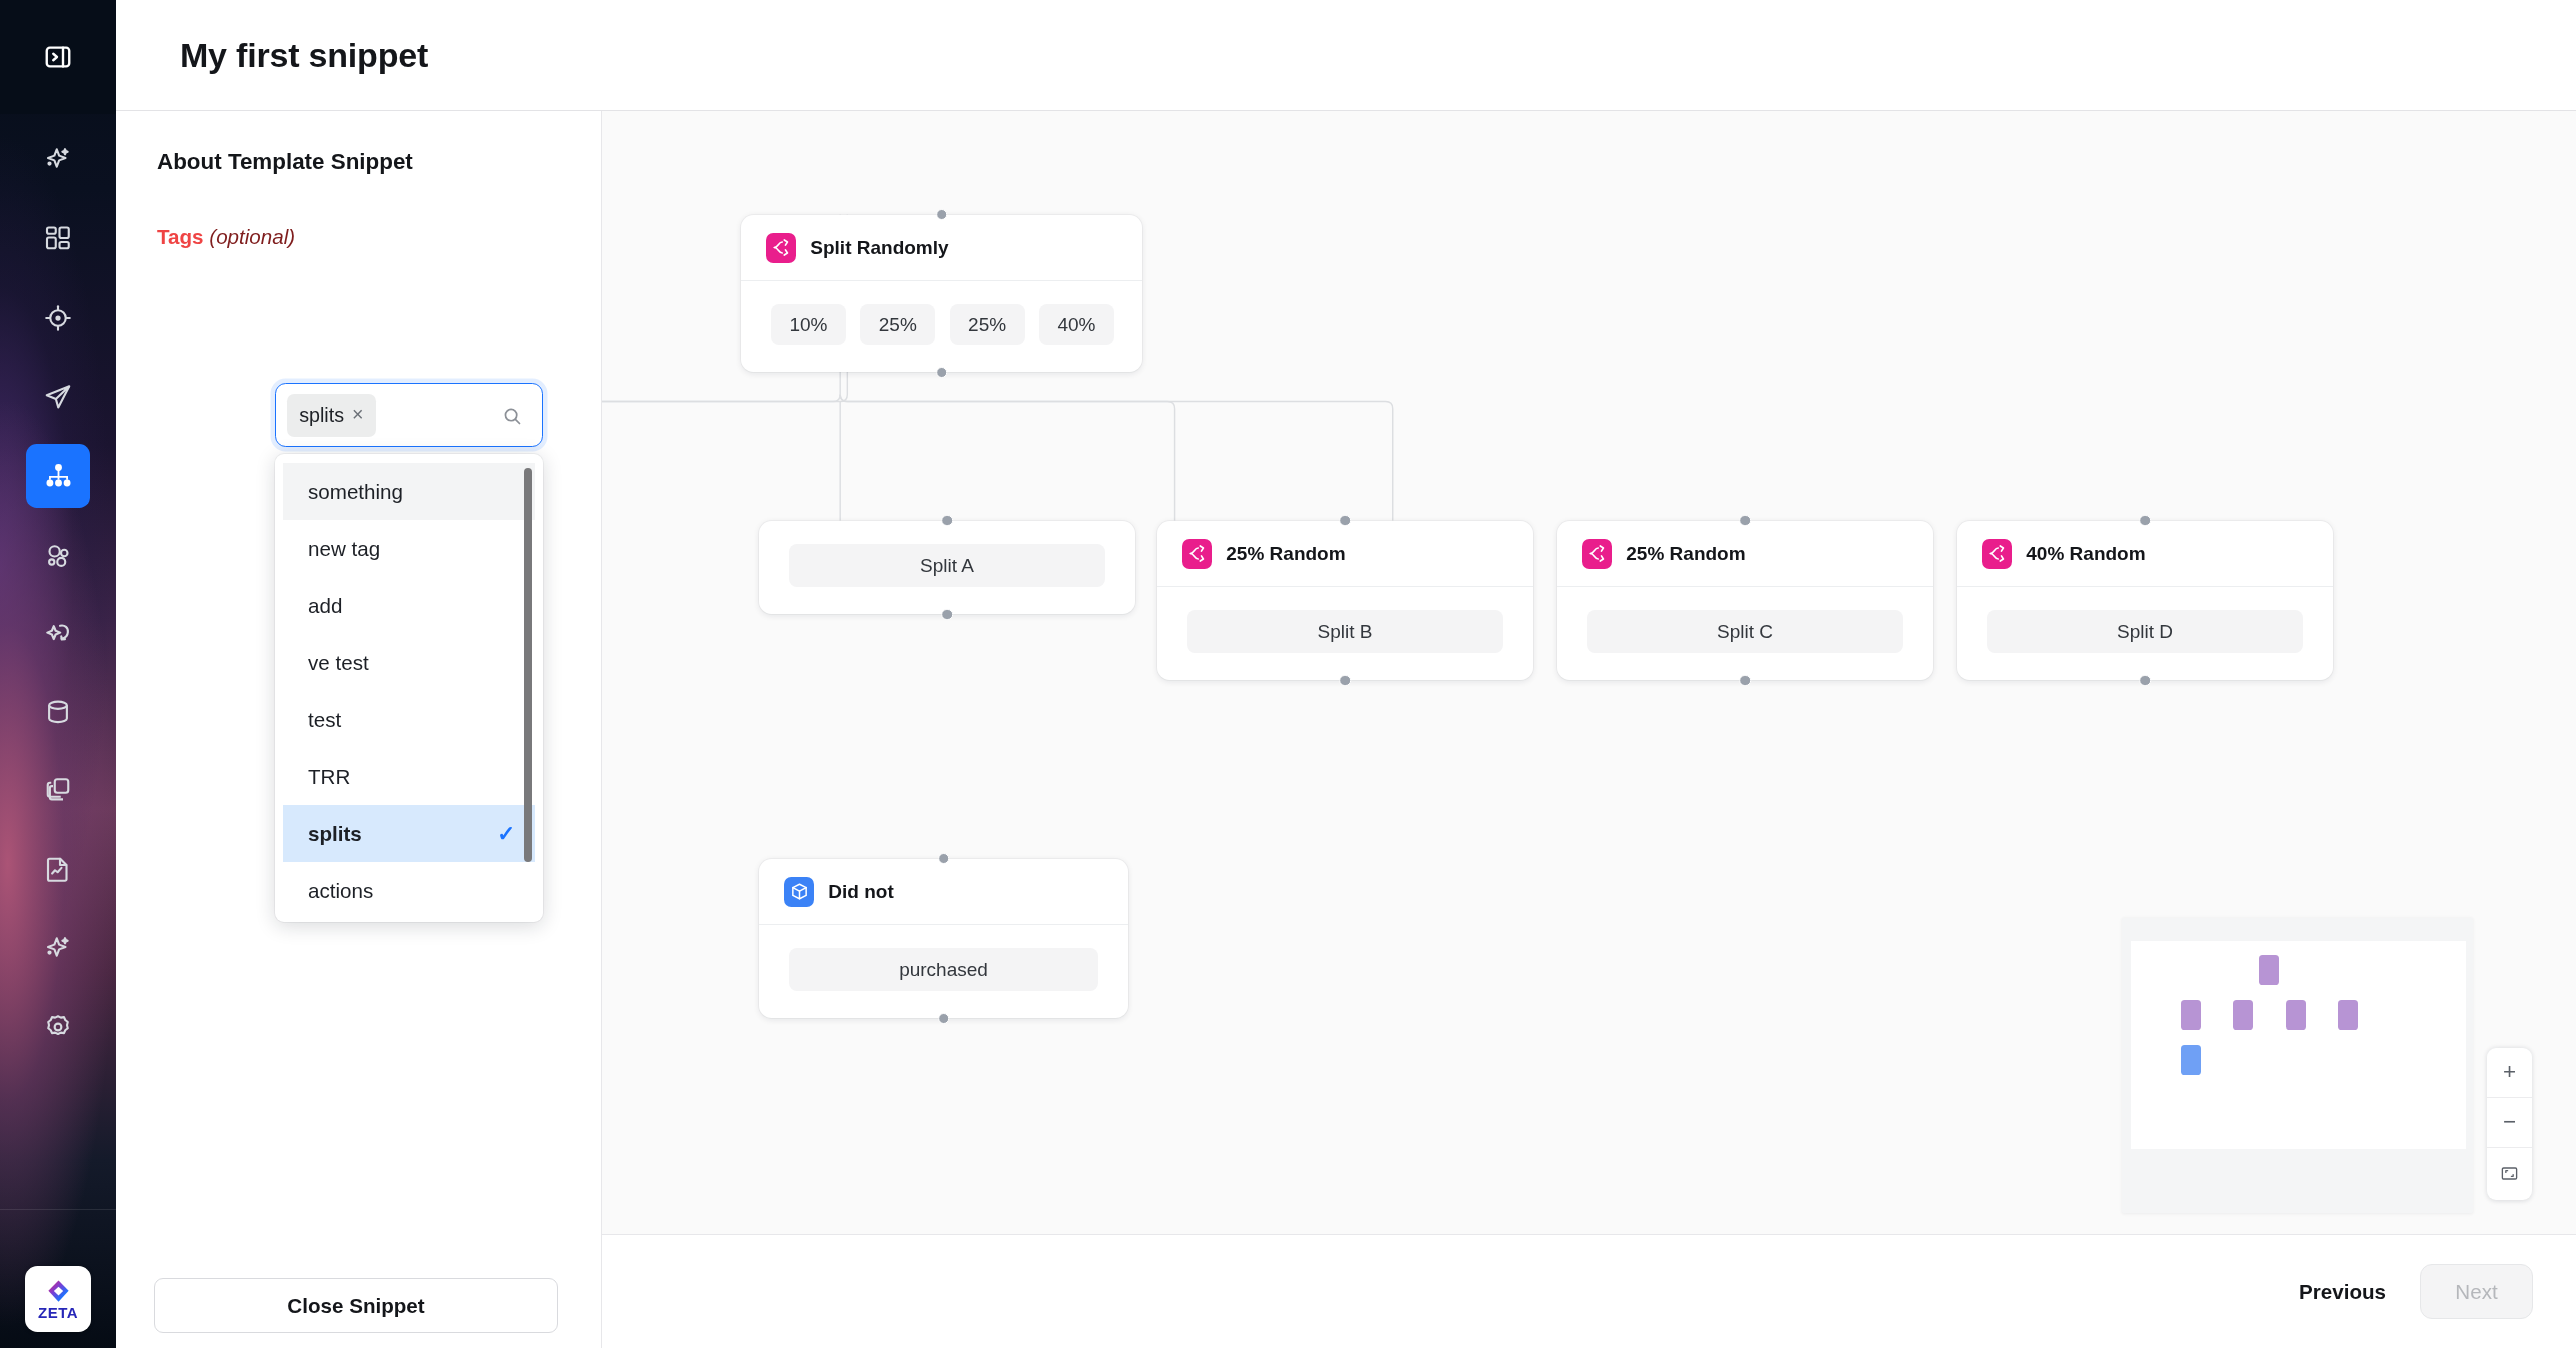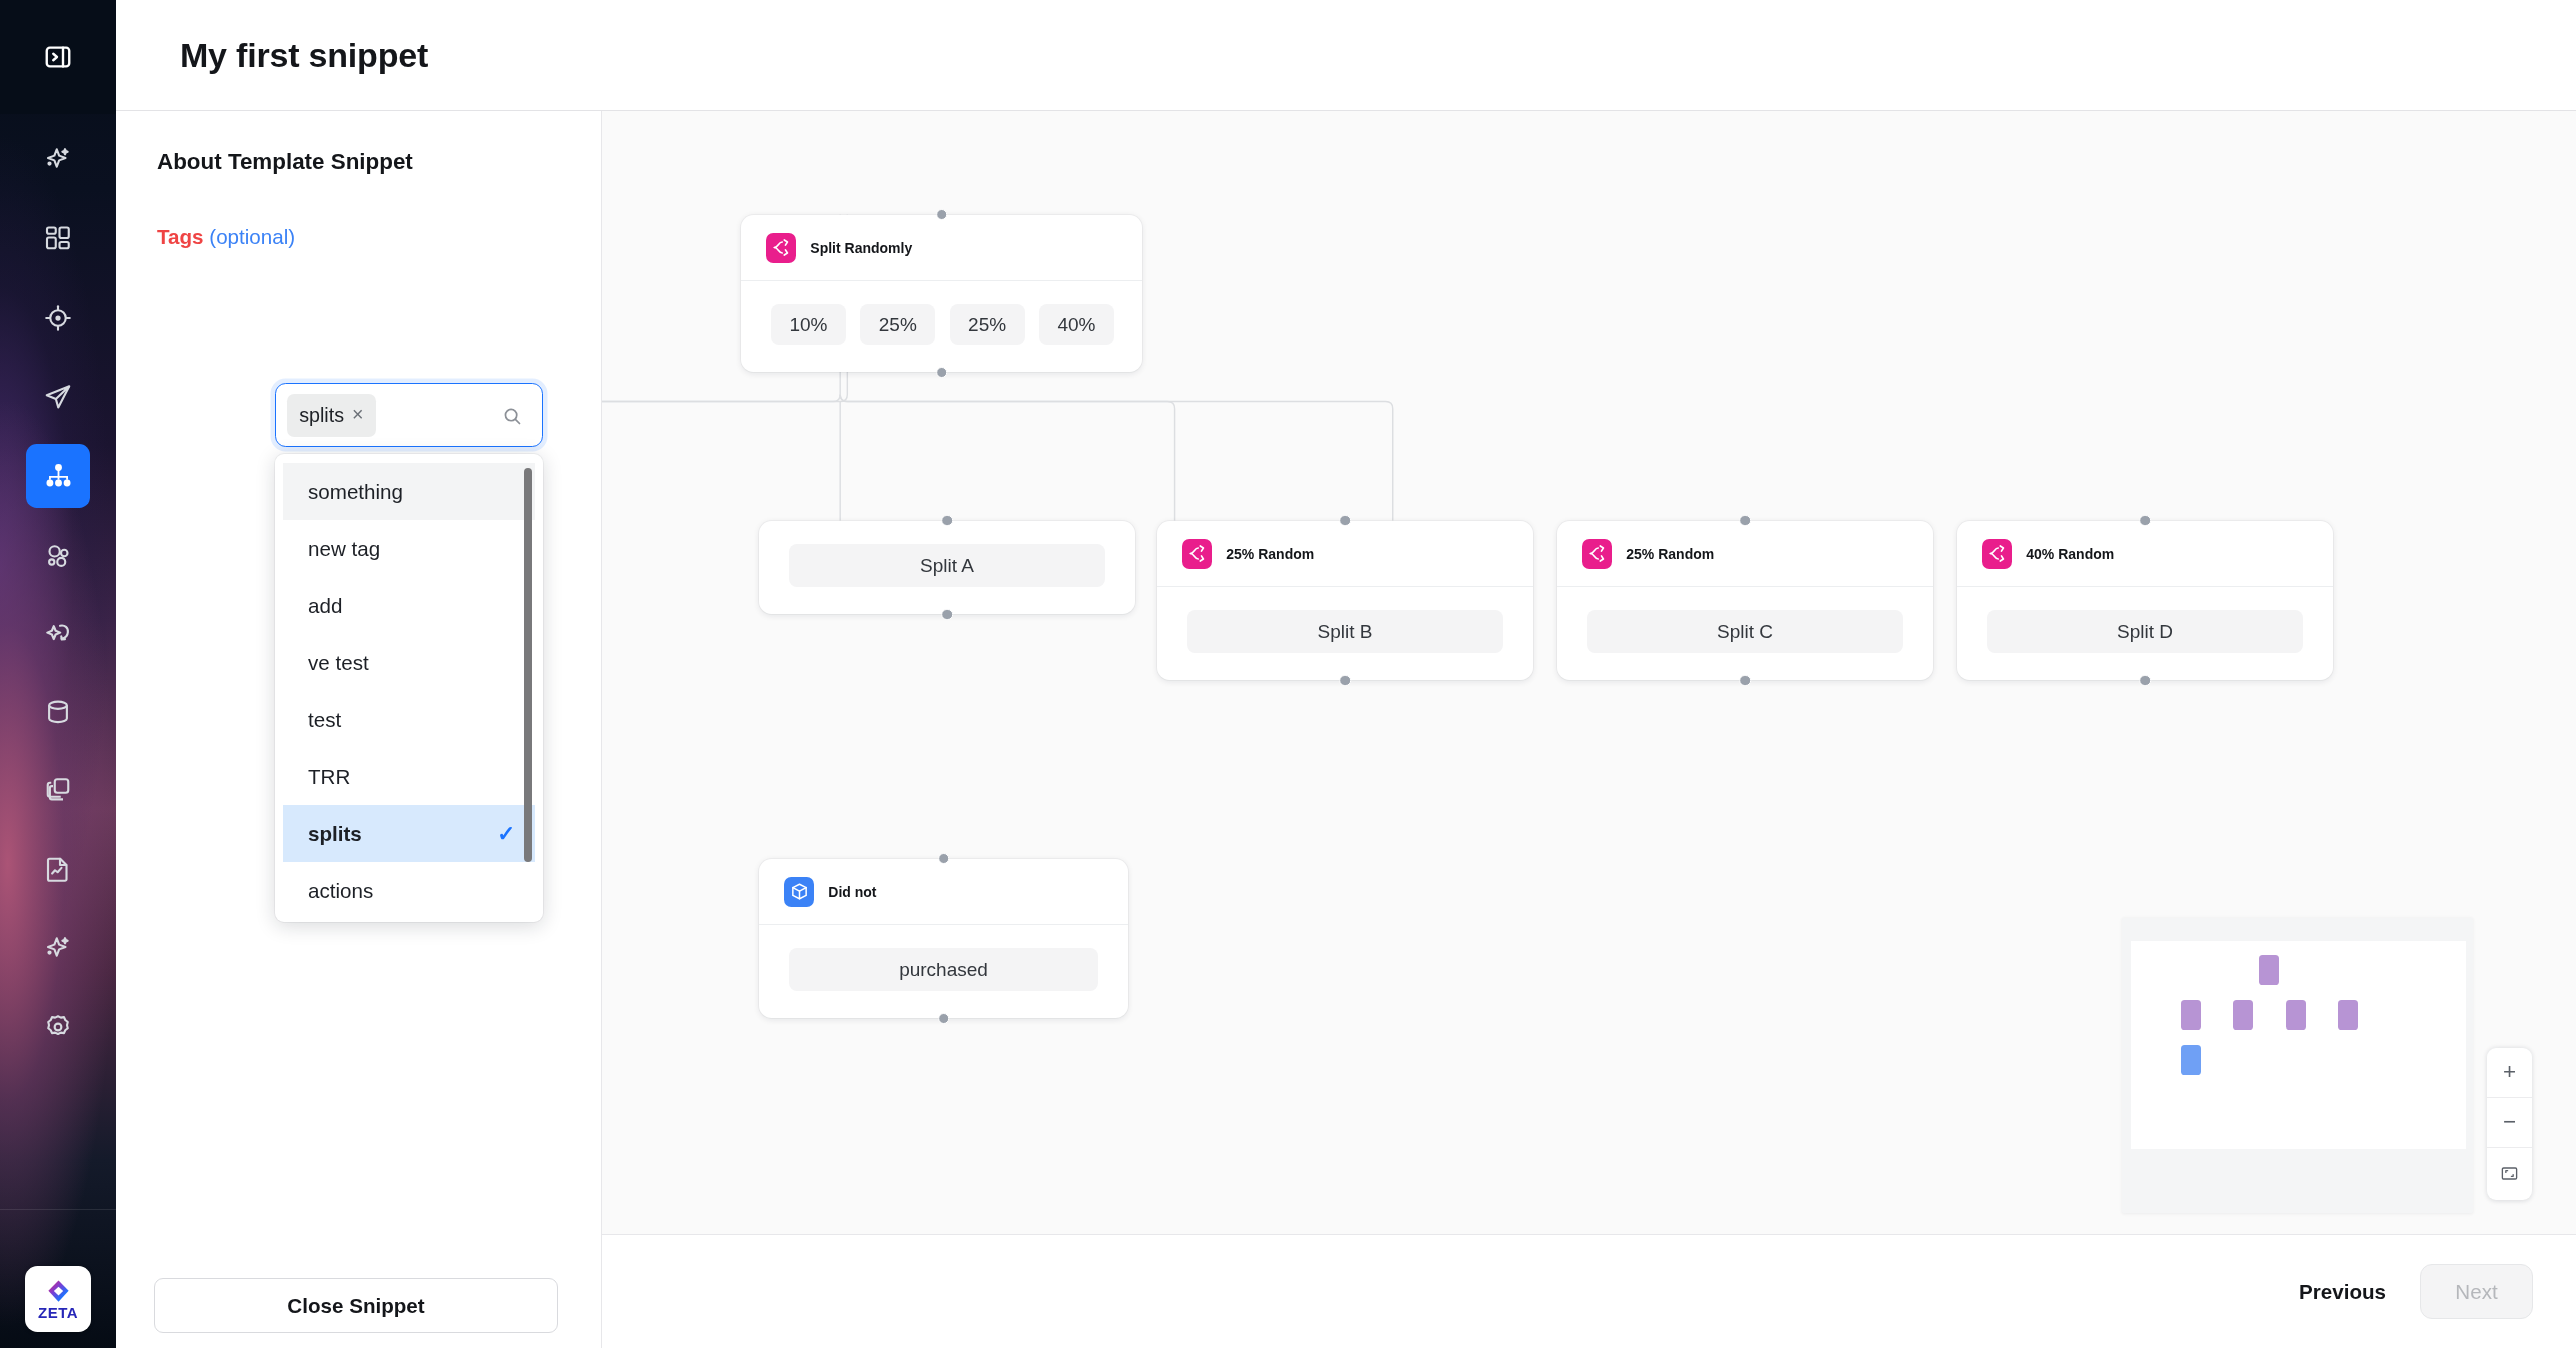--- a/index.html
+++ b/index.html
@@ -70,21 +70,21 @@
   }
   .panel-title {
     position: absolute; left: 41px; top: 38px;
     font-size: 22.4px; font-weight: 700; color: #14161a;
   }
   .tags-label {
     position: absolute; left: 41px; top: 114px;
     font-size: 20.6px; color: #3c3f45;
   }
   .tags-label b { font-weight: 700; color:#ef4444; }
-  .tags-label span { color: #3b82f6; font-weight: 400; }
+  .tags-label span { color: #7f1d1d; font-weight: 400; font-style: italic; }
 
   .tag-input {
     position: absolute; left: 159px; top: 272px;
     width: 268px; height: 64px;
     transform: translateX(0px);
   }
   .tag-input { left: 159px; }
   .tag-box {
     position:absolute; left: 0; top: 0;
     width: 268px; height: 64px;
@@ -146,21 +146,21 @@
     height: 66px; display:flex; align-items:center; gap: 14.3px;
     padding: 0 0 0 25px; border-bottom: 0.9px solid #eceef0;
   }
   .node-ic {
     width: 30px; height: 30px; border-radius: 7.2px;
     display:flex; align-items:center; justify-content:center; flex: 0 0 auto;
   }
   .node-ic.pink { background:#e91e8c; }
   .node-ic.blue { background:#3b82f6; }
   .node-ic svg { width: 19px; height:19px; }
-  .node-title { font-size: 14px; font-weight: 700; color:#14161a; }
+  .node-title { font-size: 19px; font-weight: 700; color:#14161a; }
   .node-body { padding: 23px 30px 27px; }
   .pill-row { display:flex; gap: 14.3px; }
   .pill {
     height: 41px; min-width: 75px; padding: 0 14.3px;
     background:#f4f4f5; border-radius: 8px;
     display:flex; align-items:center; justify-content:center;
     font-size: 19px; color:#33373d;
   }
   .pill-wide {
     height: 43px; width: 100%;

